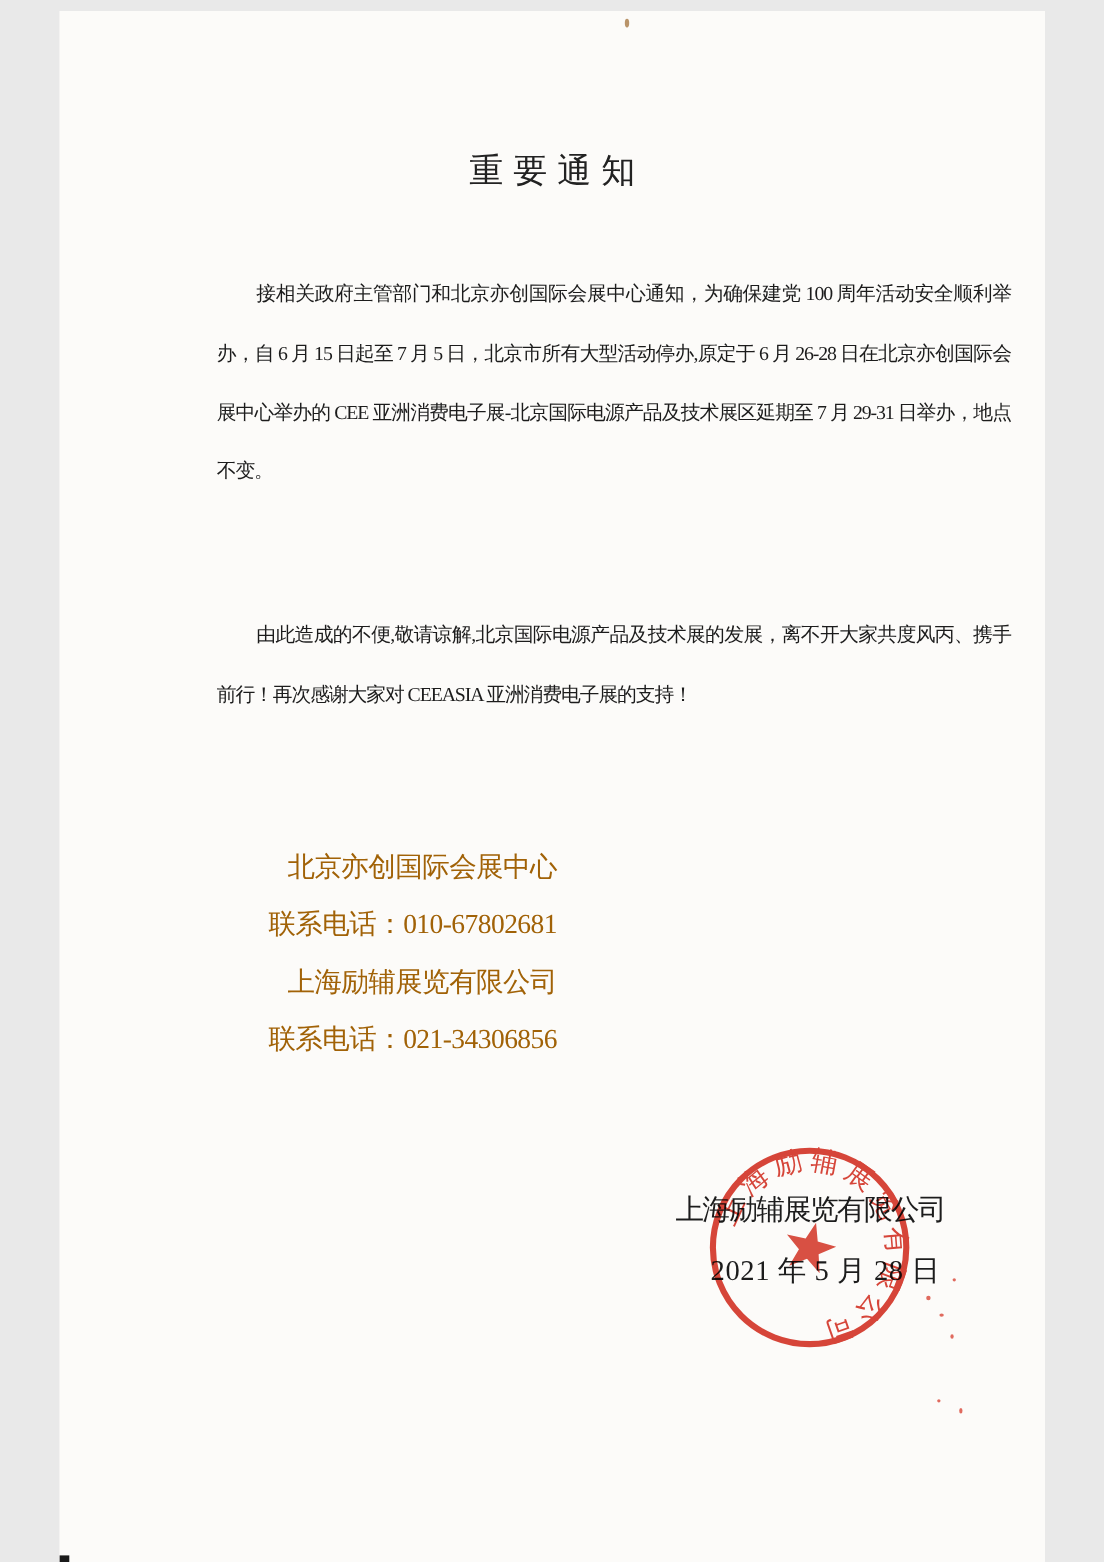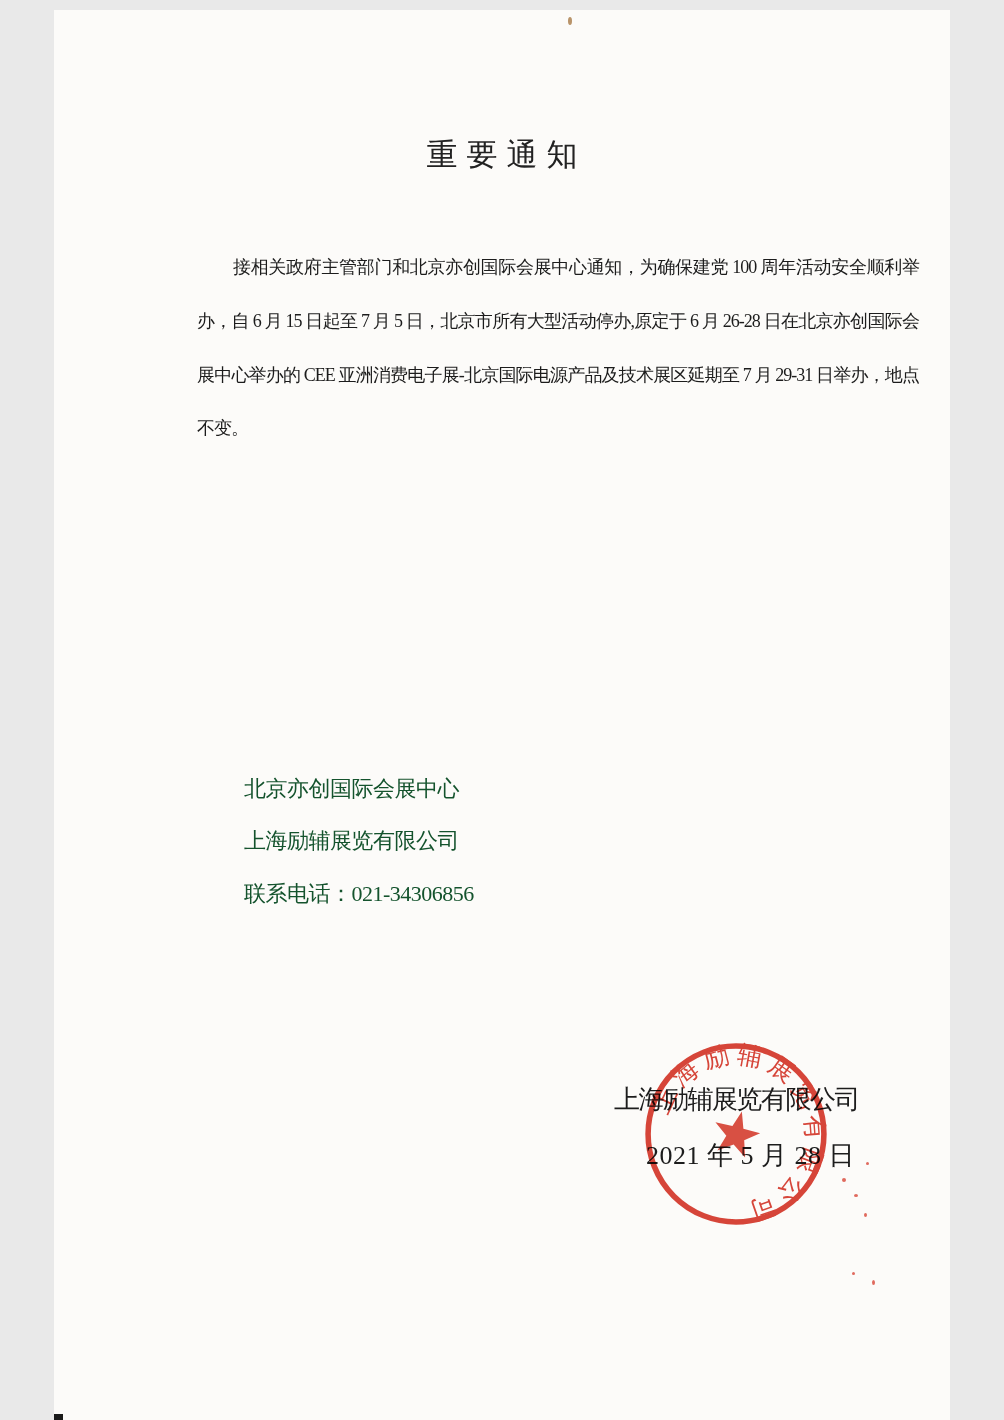--- a/index.html
+++ b/index.html
@@ -21,22 +21,23 @@
   .para {
     position:absolute; left:143px; width:722px;
     font-size:18px; letter-spacing:-1px; line-height:53.8px;
     text-align:justify; text-indent:2em;
     color:#1c1c1c;
   }
   .para-1 { top:231px; }
   .para-2 { top:541px; }
   .contact-block {
     position:absolute; left:190px; top:753px;
-    font-size:22px; letter-spacing:-0.5px; line-height:52.4px;
-    color:#14532d;
+    font-size:25px; letter-spacing:-0.5px; line-height:52.4px;
+    color:#a16207;
+    text-align:right;
   }
   .sig-company {
     position:absolute; left:560px; top:1072px;
     font-size:26px; letter-spacing:-1.5px; color:#1c1c1c;
   }
   .sig-date {
     position:absolute; left:592px; top:1128px;
     font-size:26px; letter-spacing:0.5px; color:#1c1c1c;
   }
   .stamp {
@@ -55,23 +56,25 @@
 </style>
 </head>
 <body>
 
 <div class="page">
 
   <div class="doc-title">重要通知</div>
 
   <div class="para para-1">接相关政府主管部门和北京亦创国际会展中心通知，为确保建党 100 周年活动安全顺利举办，自 6 月 15 日起至 7 月 5 日，北京市所有大型活动停办,原定于 6 月 26-28 日在北京亦创国际会展中心举办的 CEE 亚洲消费电子展-北京国际电源产品及技术展区延期至 7 月 29-31 日举办，地点不变。</div>
 
+  <div class="para para-2">由此造成的不便,敬请谅解,北京国际电源产品及技术展的发展，离不开大家共度风丙、携手前行！再次感谢大家对 CEEASIA 亚洲消费电子展的支持！</div>
 
   <div class="contact-block">
     <div>北京亦创国际会展中心</div>
+    <div>联系电话：010-67802681</div>
     <div>上海励辅展览有限公司</div>
     <div>联系电话：021-34306856</div>
   </div>
 
   <div class="sig-company">上海励辅展览有限公司</div>
   <div class="sig-date">2021 年 5 月 28 日</div>
 
   <svg class="stamp" viewBox="0 0 190 190" xmlns="http://www.w3.org/2000/svg">
     <circle cx="95" cy="95" r="87" fill="none" stroke="#d6382b" stroke-width="5.5"></circle>
     <polygon transform="rotate(14 95 96)" points="95,72 89.4,88.2 72.2,88.6 85.9,99 80.9,115.4 95,105.6 109.1,115.4 104.1,99 117.8,88.6 100.6,88.2" fill="#d94335"></polygon>

